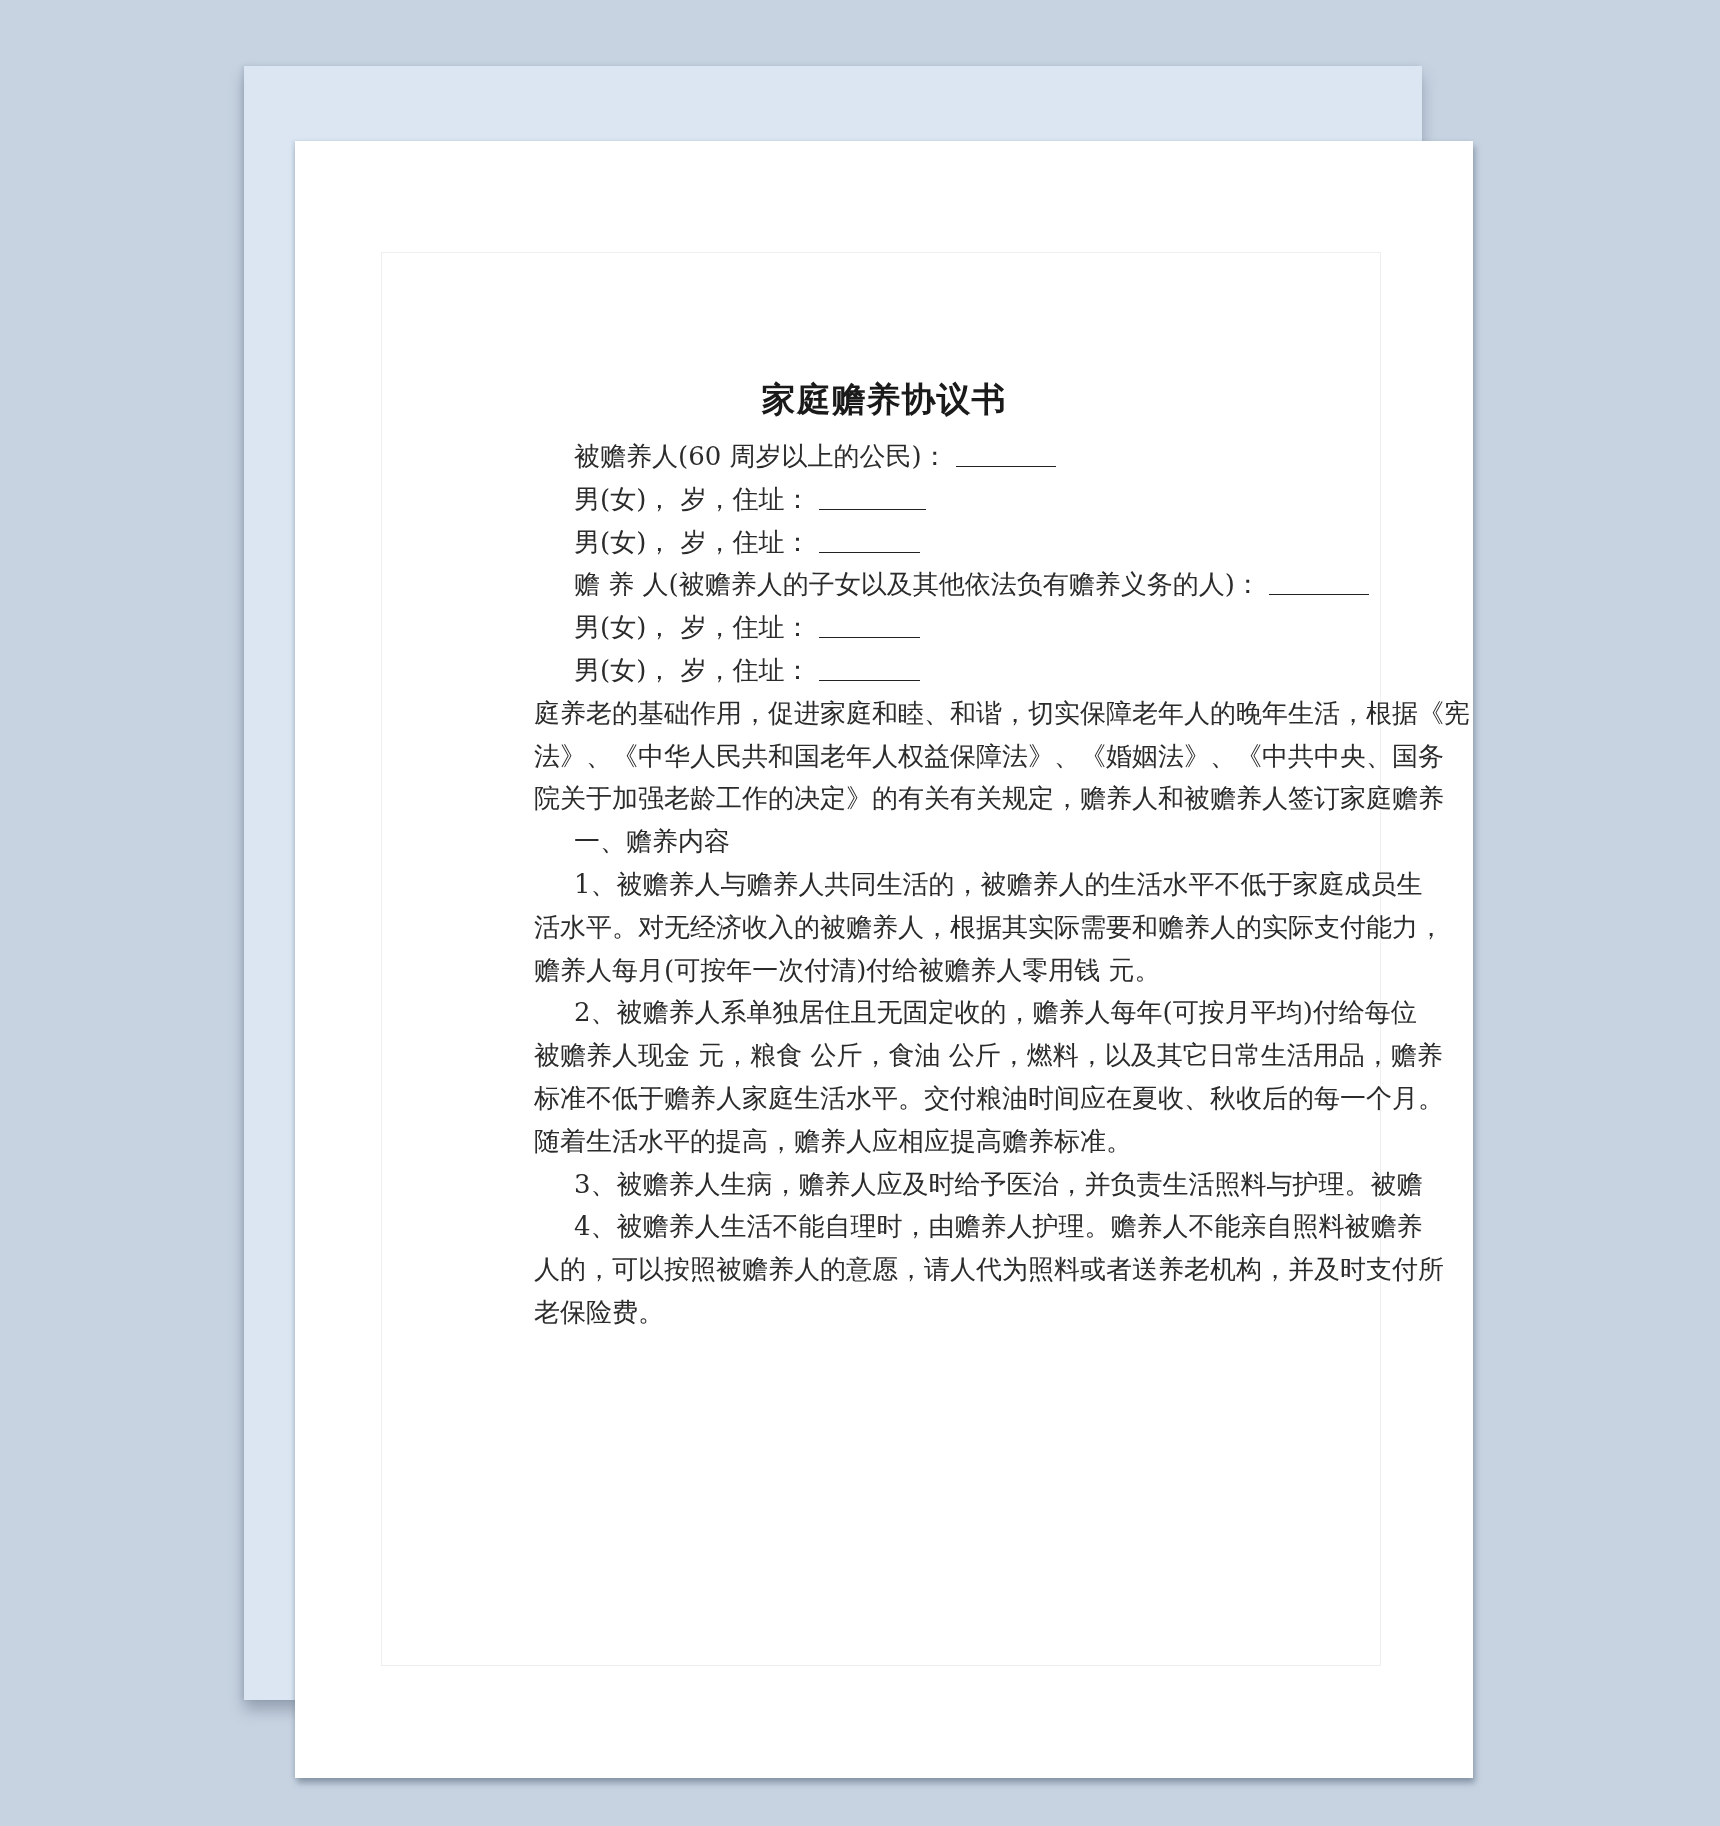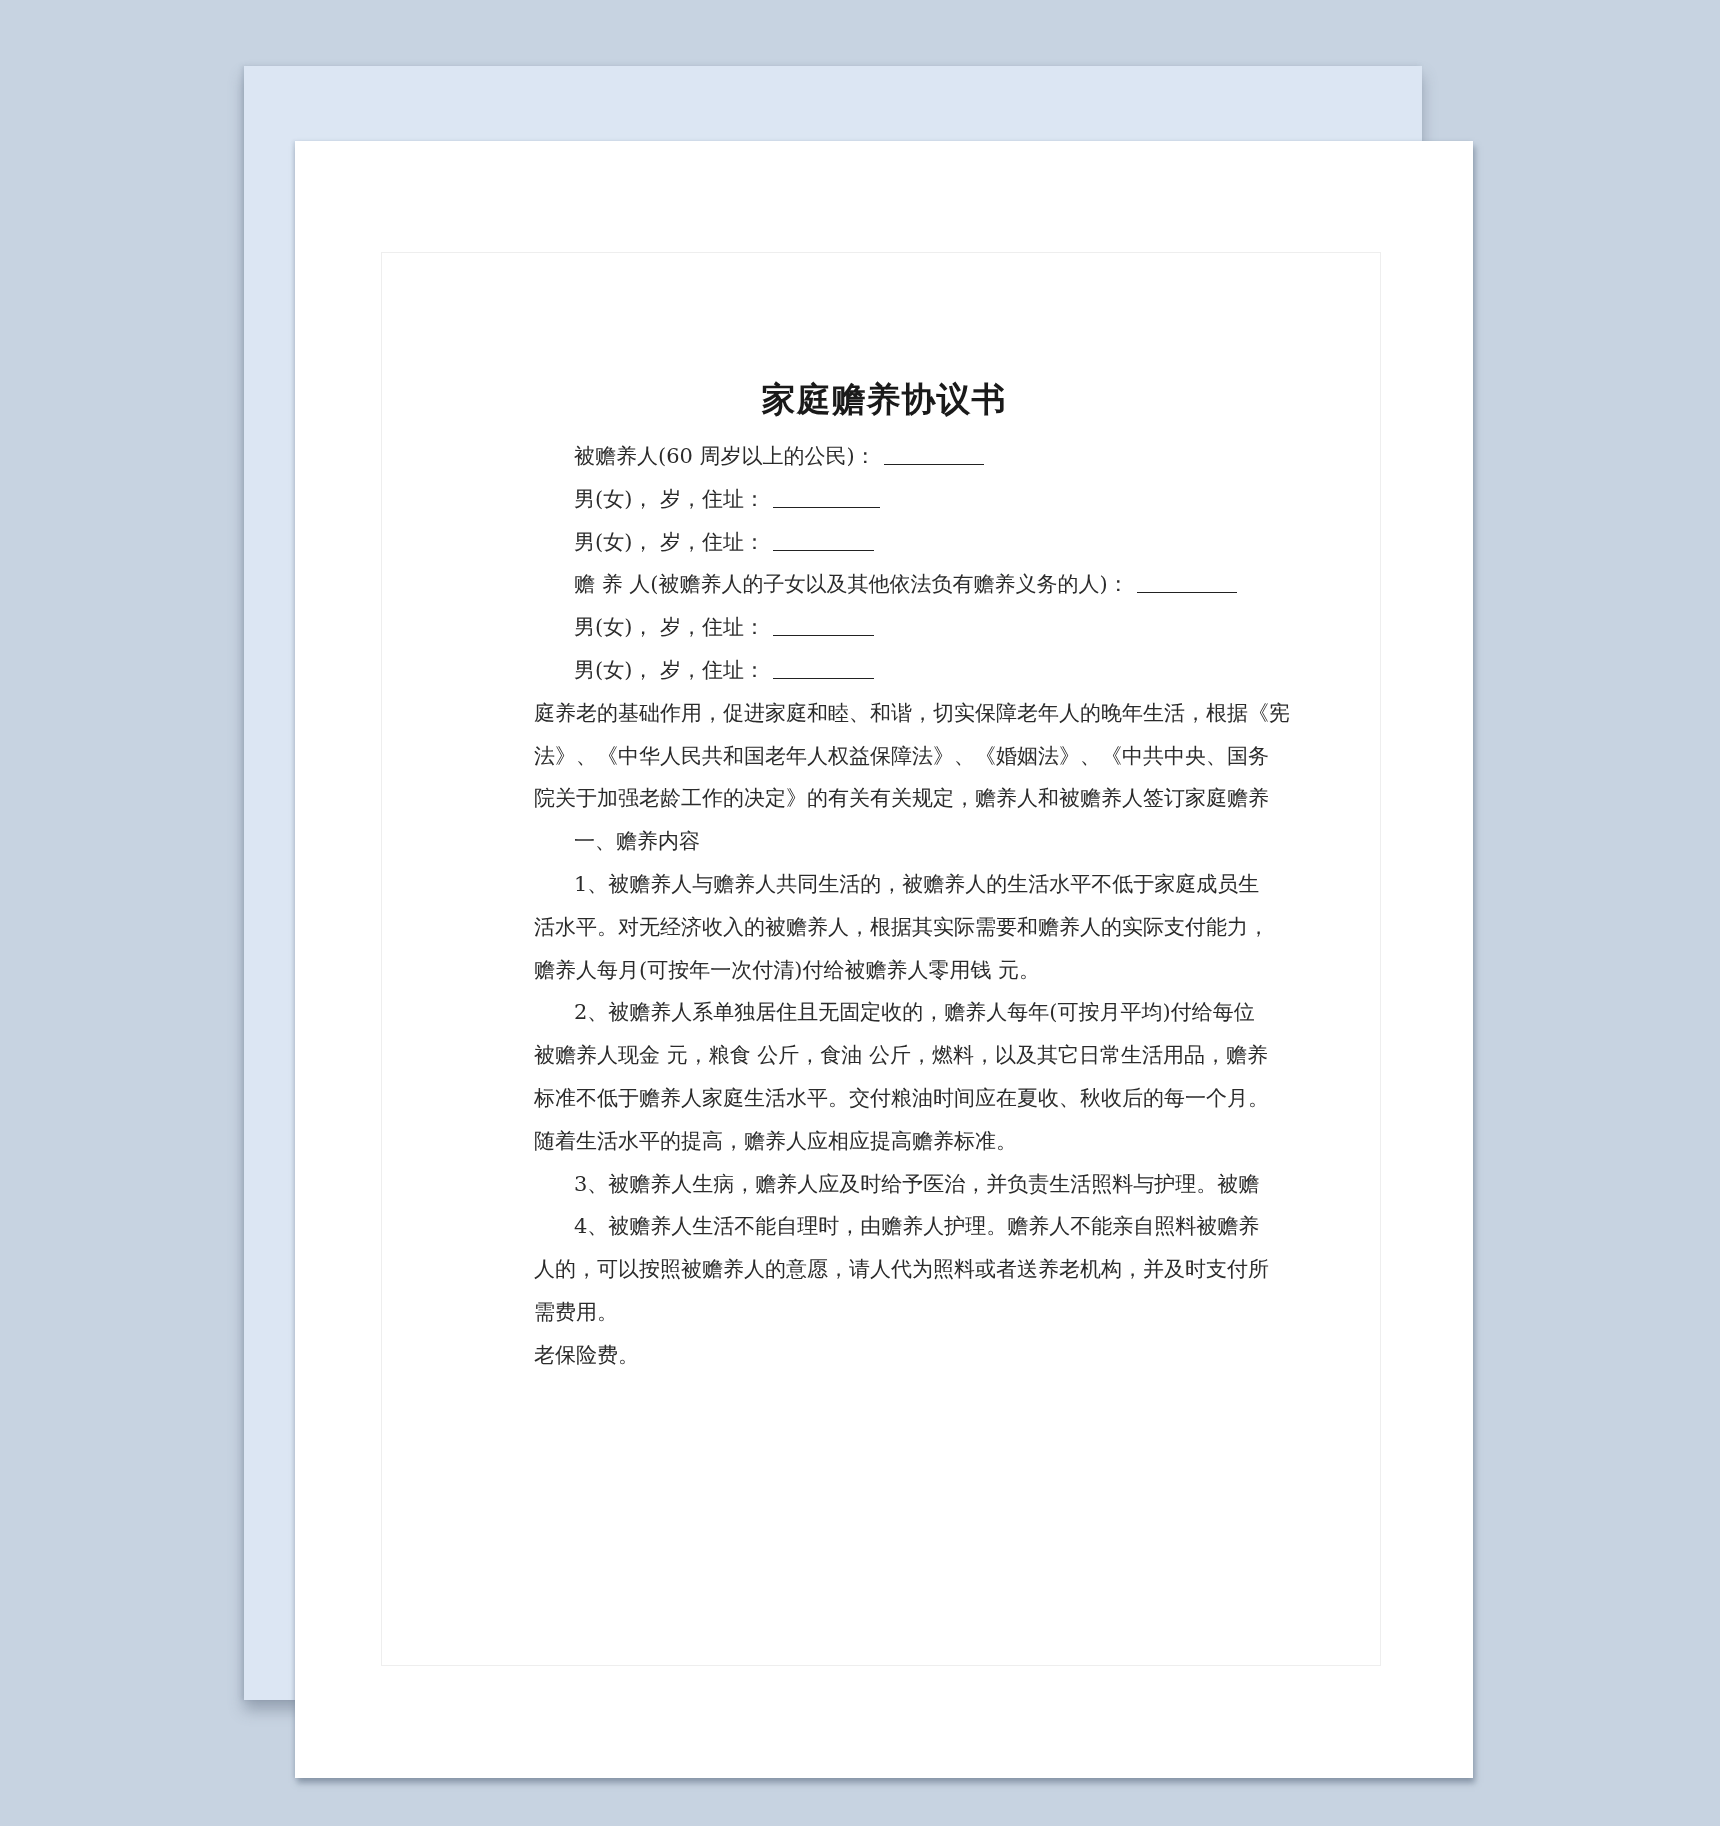--- a/index.html
+++ b/index.html
@@ -53,21 +53,21 @@
       font-weight: bold;
       color: #1a1a1a;
       letter-spacing: 1px;
       line-height: 44px;
     }
     .doc-body {
       position: absolute;
       left: 239px;   
       top: 294px;    
       width: 696px;
-      font-size: 21px;
+      font-size: 26px;
       line-height: 42.8px;
       color: #2b2b2b;
     }
     .line {
       display: block;
       height: 42.8px;
       white-space: nowrap;
       overflow: visible;
     }
     .indent {
@@ -116,17 +116,16 @@
 
     <div class="line indent justify">2、被赡养人系单独居住且无固定收的，赡养人每年(可按月平均)付给每位</div>
     <div class="line justify">被赡养人现金 元，粮食 公斤，食油 公斤，燃料，以及其它日常生活用品，赡养</div>
     <div class="line justify">标准不低于赡养人家庭生活水平。交付粮油时间应在夏收、秋收后的每一个月。</div>
     <div class="line">随着生活水平的提高，赡养人应相应提高赡养标准。</div>
 
     <div class="line indent justify">3、被赡养人生病，赡养人应及时给予医治，并负责生活照料与护理。被赡</div>
 
     <div class="line indent justify">4、被赡养人生活不能自理时，由赡养人护理。赡养人不能亲自照料被赡养</div>
     <div class="line justify">人的，可以按照被赡养人的意愿，请人代为照料或者送养老机构，并及时支付所</div>
-    <div class="line">需费用。</div>
 
     <div class="line">老保险费。</div>
   </div>
 </div>
 
 </body></html>

